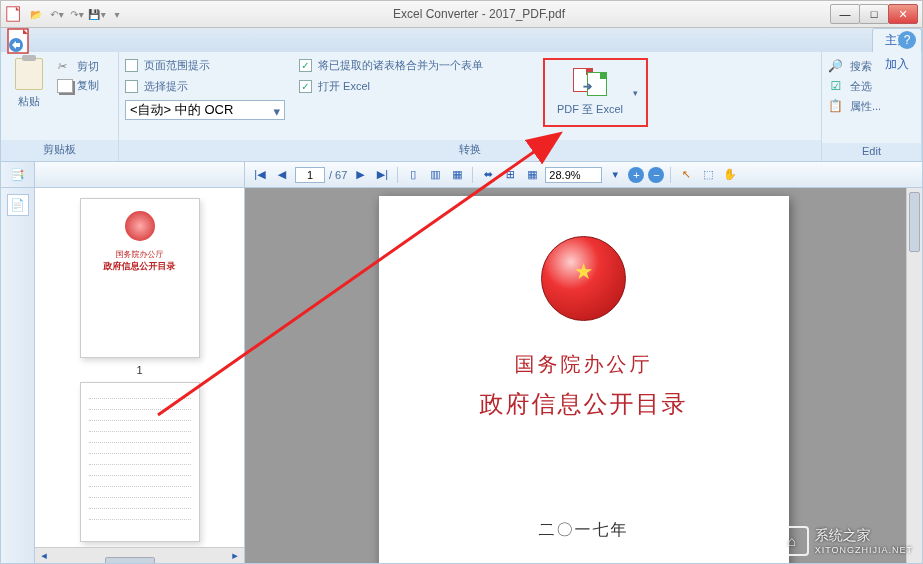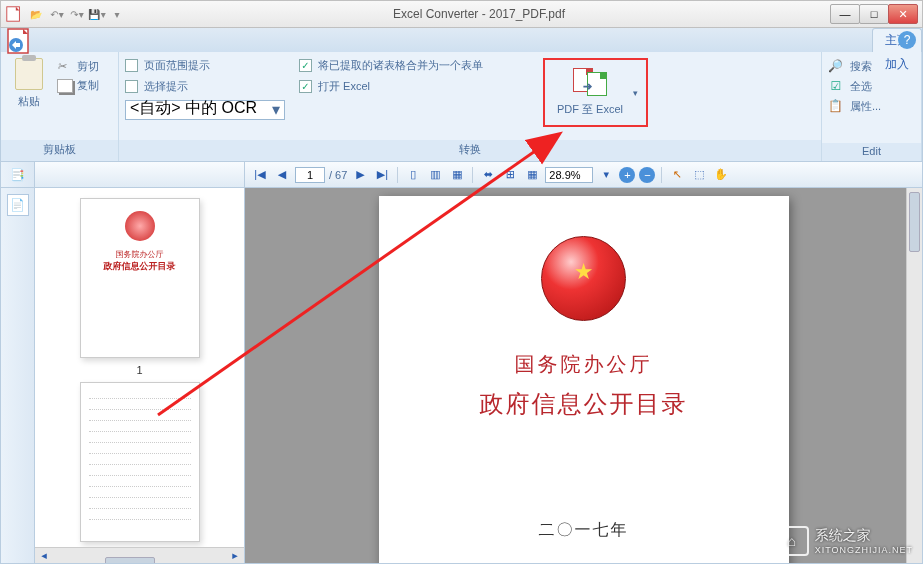--- a/index.html
+++ b/index.html
@@ -37,21 +37,21 @@
     .clip-item i { width: 16px; height: 14px; display: inline-block; }
     .scissors { color: #888; }
     .copy-icon { background: #fff; border: 1px solid #aaa; box-shadow: 2px 2px 0 #888; width: 12px; height: 14px; }
 
     .convert-group { flex: 1; }
     .opts-col { display: flex; flex-direction: column; gap: 6px; min-width: 170px; }
     .opts-col.wide { min-width: 220px; }
     .chk-row { display: flex; align-items: center; gap: 6px; font-size: 11px; color: #4a6d9a; }
     .chk { width: 13px; height: 13px; border: 1px solid #8aa; background: #fff; display: inline-flex; align-items: center; justify-content: center; font-size: 10px; color: #2a7; }
     .chk.checked::before { content: '✓'; }
-    .dropdown { display: flex; align-items: flex-end; border: 1px solid #9bb8d3; background: #fff; height: 20px; font-size: 16px; padding: 0 4px; width: 160px; }
+    .dropdown { display: flex; align-items: flex-end; border: 1px solid #9bb8d3; background: #fff; height: 20px; font-size: 13px; padding: 0 4px; width: 160px; }
     .dropdown .arrow { margin-left: auto; color: #4a6d9a; }
     
     .excel-btn-wrap { border: 2px solid #e33; padding: 4px 8px; margin-left: 20px; display: flex; align-items: center; }
     .excel-btn { display: flex; flex-direction: column; align-items: center; cursor: pointer; padding: 4px; }
     .excel-btn span { font-size: 11px; color: #4a6d9a; margin-top: 6px; }
     .excel-icon { display: flex; gap: -4px; }
     .pdf-mini { width: 20px; height: 24px; background: #fff; border: 1px solid #c44; position: relative; }
     .pdf-mini::after { content: ''; position: absolute; top: 0; right: 0; width: 6px; height: 6px; background: #c44; }
     .xls-mini { width: 20px; height: 24px; background: #fff; border: 1px solid #4a4; margin-left: -6px; margin-top: 4px; position: relative; }
     .xls-mini::after { content: ''; position: absolute; top: 0; right: 0; width: 6px; height: 6px; background: #4a4; }
@@ -61,21 +61,21 @@
     .edit-group { width: 100px; }
     .edit-col { display: flex; flex-direction: column; gap: 4px; }
     .edit-item { display: flex; align-items: center; gap: 6px; font-size: 11px; color: #4a6d9a; cursor: pointer; }
     .edit-item i { width: 16px; height: 16px; display: inline-flex; align-items: center; justify-content: center; font-style: normal; font-size: 12px; }
 
     
     .doc-toolbar { height: 26px; background: linear-gradient(#f8fbfe,#e0ebf5); border: 1px solid #b9cde0; border-top: none; display: flex; align-items: center; padding: 0 6px; margin-left: 35px; gap: 4px; }
     .tb-btn { width: 18px; height: 18px; display: inline-flex; align-items: center; justify-content: center; color: #2a5db0; font-size: 11px; cursor: pointer; }
     .tb-sep { width: 1px; height: 16px; background: #c0d0e0; margin: 0 2px; }
     .page-input { width: 30px; height: 16px; border: 1px solid #9bb8d3; font-size: 11px; text-align: center; }
-    .zoom-input { width: 48px; height: 16px; border: 1px solid #9bb8d3; font-size: 11px; text-align: left; padding: 0 3px; }
+    .zoom-input { width: 57px; height: 16px; border: 1px solid #9bb8d3; font-size: 11px; text-align: left; padding: 0 3px; }
     .tb-text { font-size: 11px; color: #4a6d9a; }
 
     
     .main { position: absolute; top: 188px; bottom: 0; left: 0; right: 0; display: flex; }
     .left-strip { width: 35px; background: linear-gradient(90deg,#eaf2fa,#dce8f4); border: 1px solid #b9cde0; border-top: none; display: flex; flex-direction: column; align-items: center; padding-top: 6px; gap: 8px; }
     .strip-btn { width: 22px; height: 22px; border: 1px solid #b0c8e0; background: #fff; display: flex; align-items: center; justify-content: center; font-size: 12px; cursor: pointer; }
     
     .thumbs { width: 210px; background: #fff; border: 1px solid #b9cde0; border-top: none; border-left: none; overflow: hidden; display: flex; flex-direction: column; align-items: center; padding-top: 10px; gap: 6px; position: relative; }
     .thumb { width: 120px; border: 1px solid #ccc; box-shadow: 2px 3px 6px rgba(0,0,0,0.15); display: flex; flex-direction: column; align-items: center; background: #fff; }
     .thumb.p1 { height: 160px; padding-top: 12px; }

